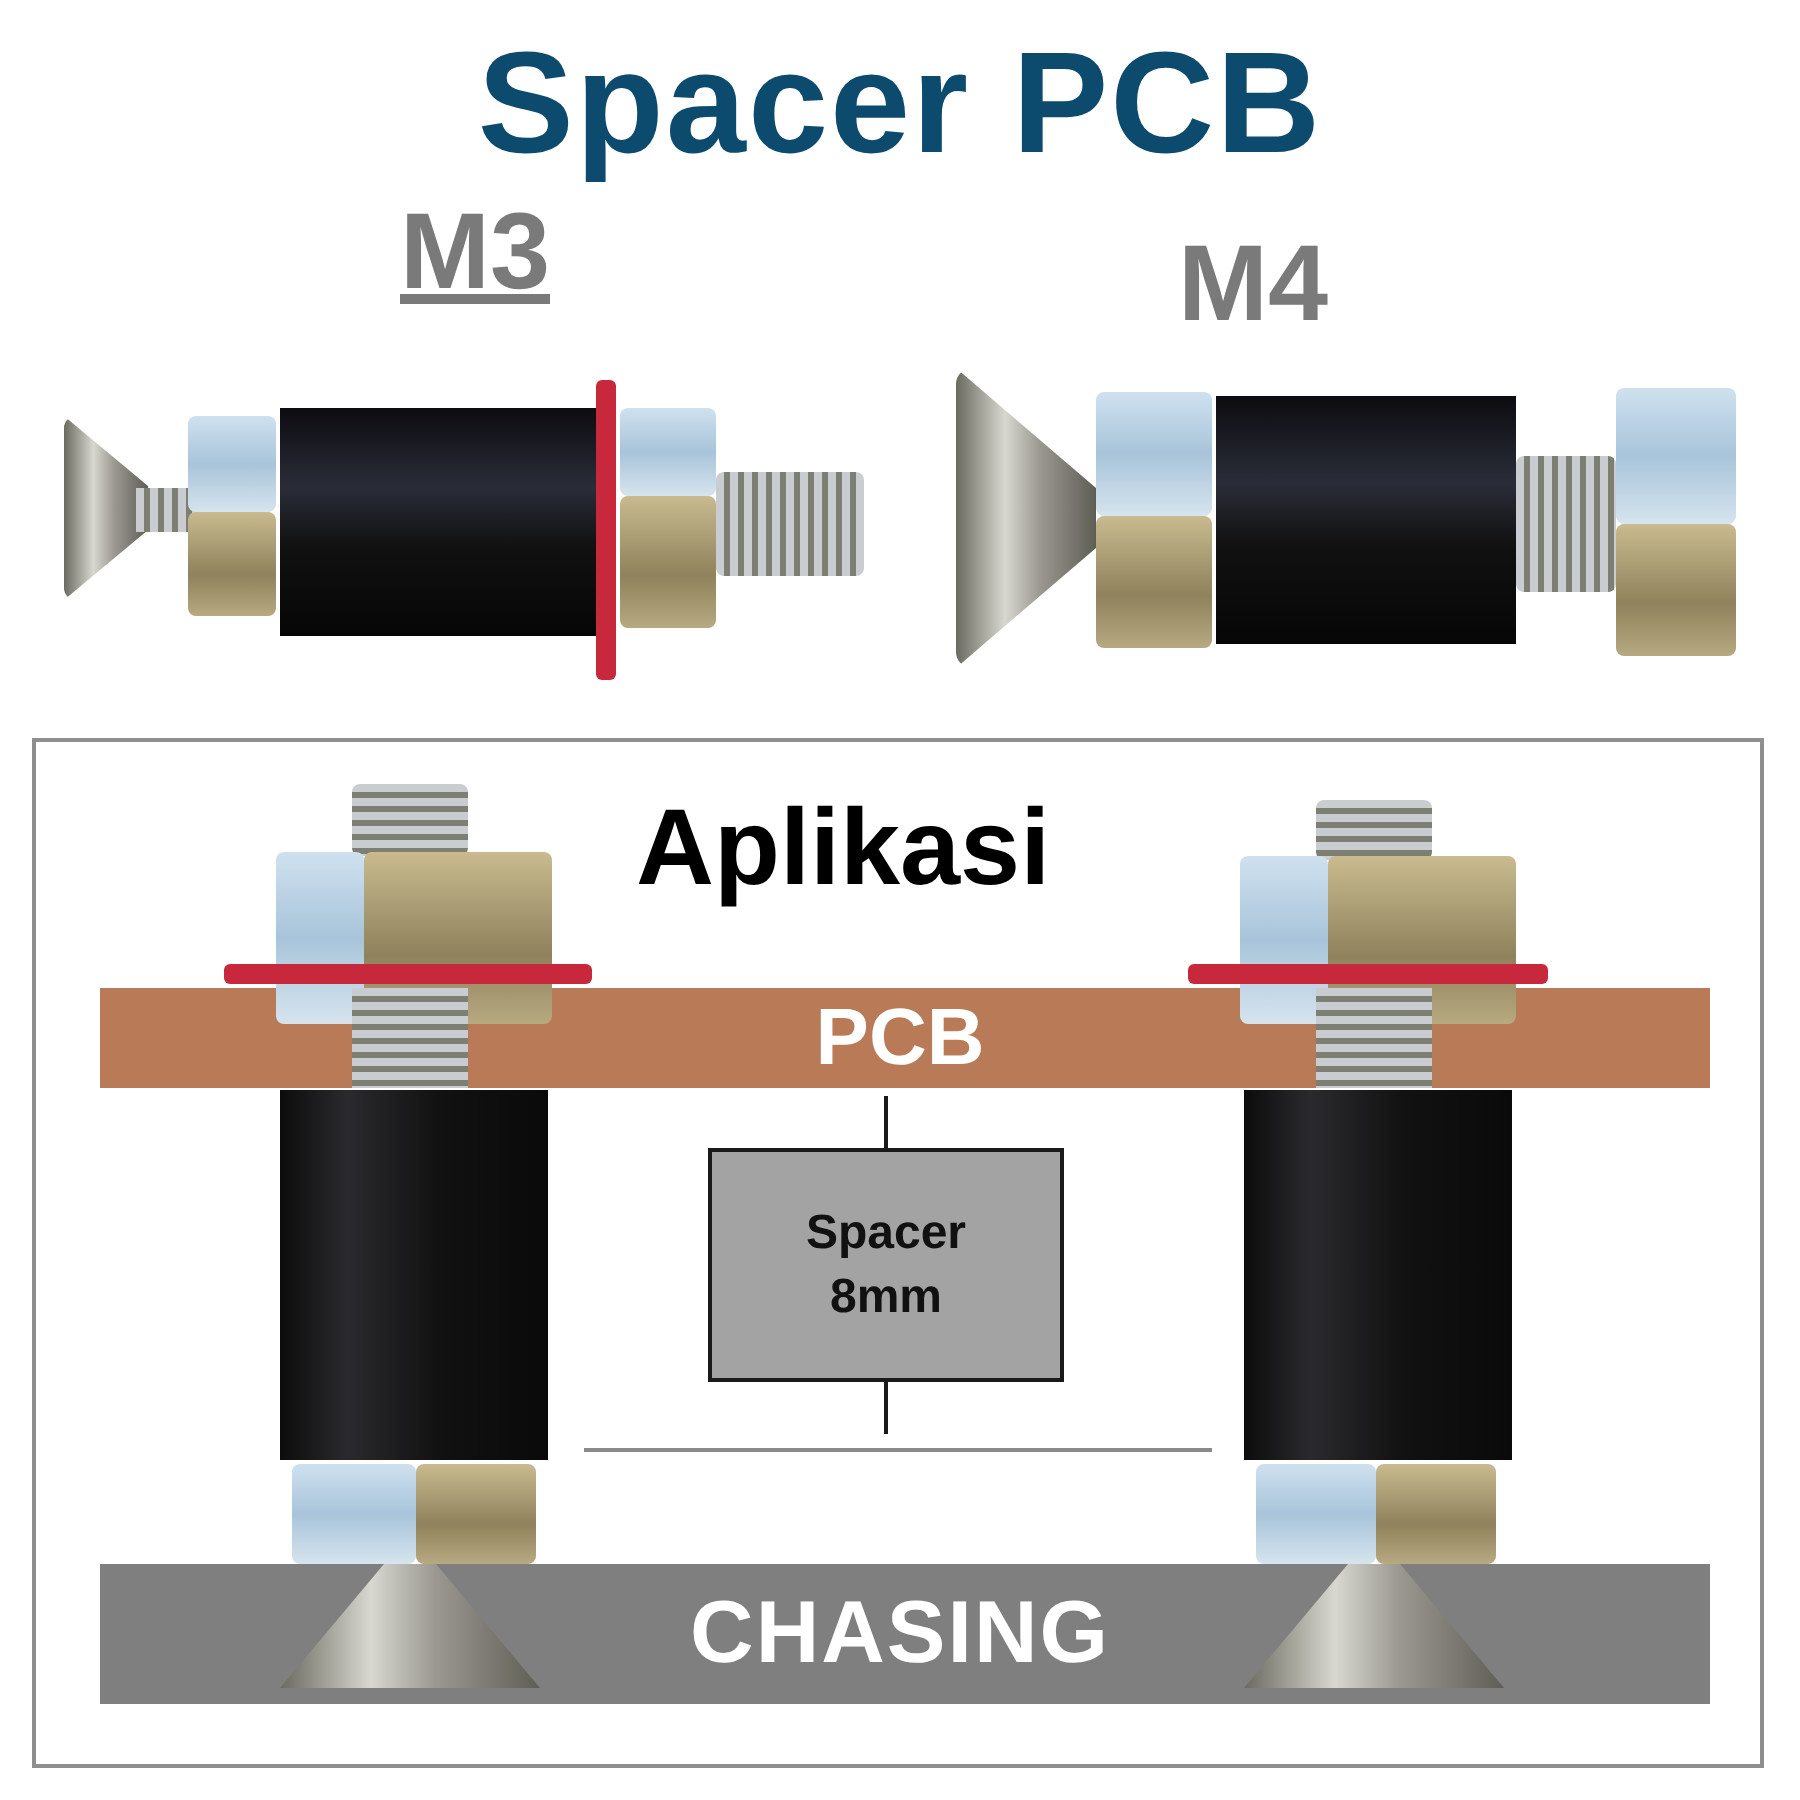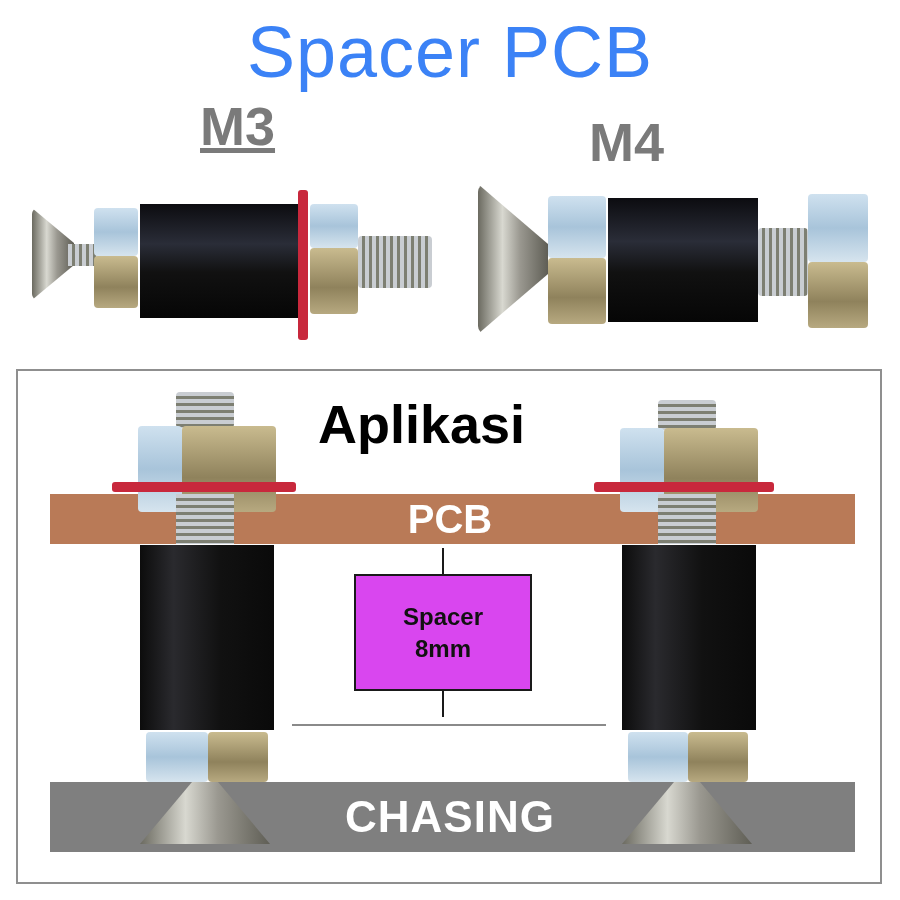--- a/index.html
+++ b/index.html
@@ -1,41 +1,41 @@
 <!DOCTYPE html>
 <html><head>
 <meta charset="utf-8">
 <style>
   html, body { margin:0; padding:0; }
   body { width:900px; height:900px; background:#ffffff; position:relative; overflow:hidden;
          font-family:"Liberation Sans", sans-serif; }
   .abs { position:absolute; }
-  .title { left:0; width:900px; top:12px; text-align:center; font-weight:normal; font-size:72px;
-           color:#3b82f6; letter-spacing:1px; line-height:80px; }
+  .title { left:0; width:900px; top:12px; text-align:center; font-weight:bold; font-size:72px;
+           color:#0c4a6e; letter-spacing:1px; line-height:80px; }
   .size-label { font-weight:bold; font-size:54px; color:#7a7a7a; line-height:60px; }
 
   
   .head { background:linear-gradient(90deg,#6b6a60 0%,#d8d8d0 35%,#9a9890 60%,#5f5e55 100%); }
   .nut-silver { background:linear-gradient(180deg,#cfe1ef 0%,#a8c4da 50%,#d6e4ee 100%); }
   .nut-brass { background:linear-gradient(180deg,#c9bb8f 0%,#8f825c 60%,#b7a980 100%); }
   .nut { border-radius:4px; }
   .spacer-body { background:linear-gradient(90deg,#0c0c0c 0%,#2a2a2e 25%,#111 60%,#0a0a0a 100%); }
   .spacer-h { background:linear-gradient(180deg,#0c0c10 0%,#2a2d38 35%,#111 60%,#060606 100%); }
   .thread-h { background:repeating-linear-gradient(90deg,#c9cdd2 0 4px,#7d7f72 4px 7px); }
   .thread-v { background:repeating-linear-gradient(180deg,#c9cdd2 0 4px,#7d7f72 4px 7px); }
   .washer { background:#c8283c; }
 
   .panel { left:16px; top:369px; width:866px; height:515px; border:2px solid #8f8f8f; box-sizing:border-box; background:#fff; }
   .aplikasi { left:318px; top:392px; font-weight:bold; font-size:54px; color:#000; line-height:64px; }
   .pcb-bar { left:50px; top:494px; width:805px; height:50px; background:#b97a57; }
   .pcb-label { left:0; width:900px; top:494px; text-align:center; color:#fff; font-weight:bold; font-size:40px; line-height:50px; }
   .chasing-bar { left:50px; top:782px; width:805px; height:70px; background:#7f7f7f; }
   .chasing-label { left:0; width:900px; top:782px; text-align:center; color:#fff; font-weight:bold; font-size:44px; line-height:70px; letter-spacing:1px;}
   .spacer-box { left:354px; top:574px; width:178px; height:117px; border:2px solid #1a1a1a; box-sizing:border-box;
-                display:flex; flex-direction:column; align-items:center; justify-content:center; background:#d946ef;}
+                display:flex; flex-direction:column; align-items:center; justify-content:center; background:#a3a3a3;}
   .spacer-box span { font-weight:bold; font-size:24px; line-height:32px; color:#111; }
   .dim-line { background:#1a1a1a; width:2px; }
   .base-line { left:292px; top:724px; width:314px; height:2px; background:#8a8a8a; }
 </style>
 </head>
 <body>
 
 <div class="abs title">Spacer PCB</div>
 
 <div class="abs size-label" style="left:200px; top:96px;text-decoration:underline;">M3</div>

